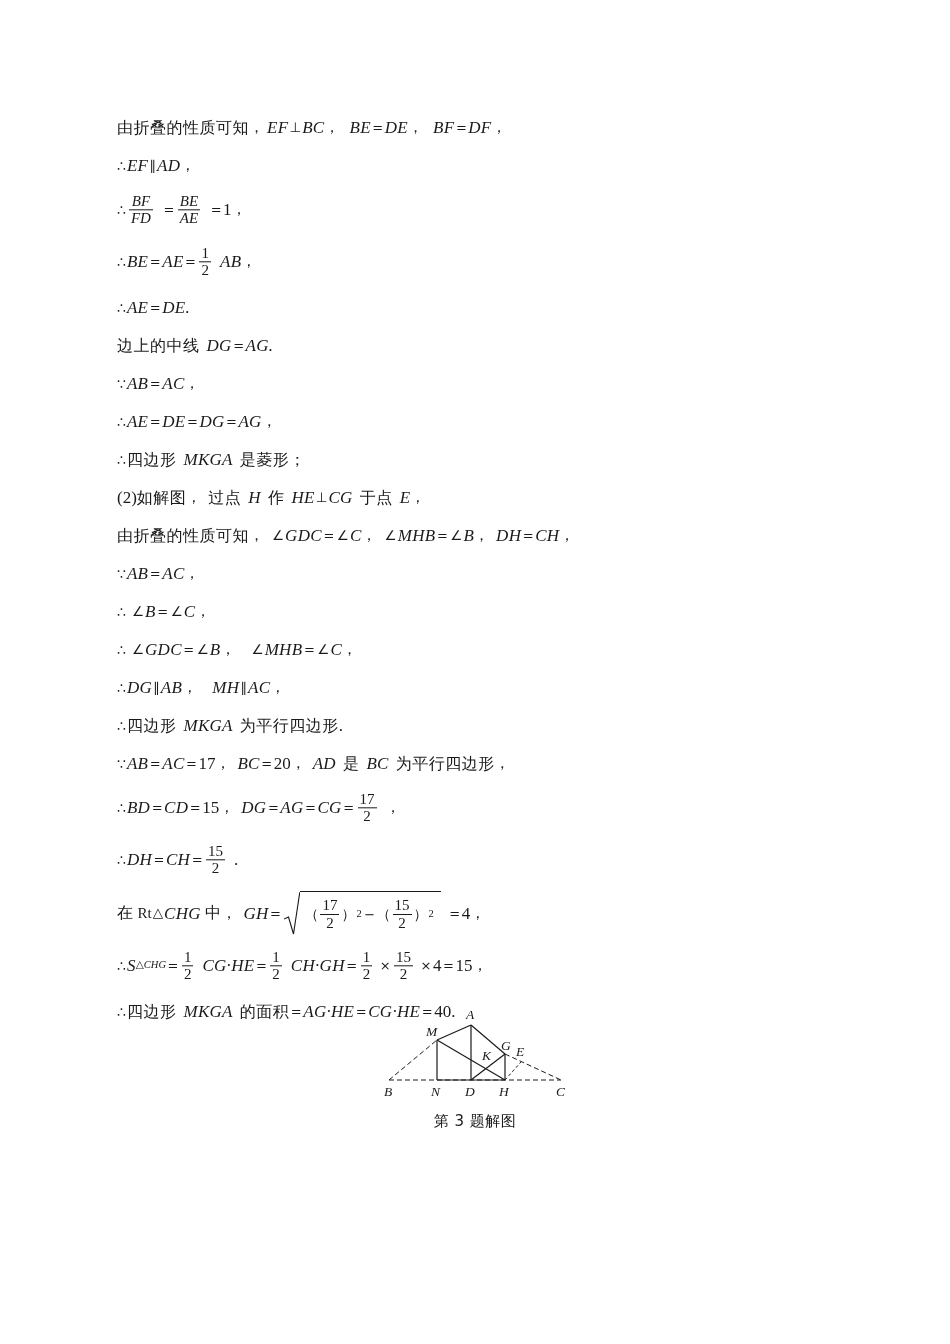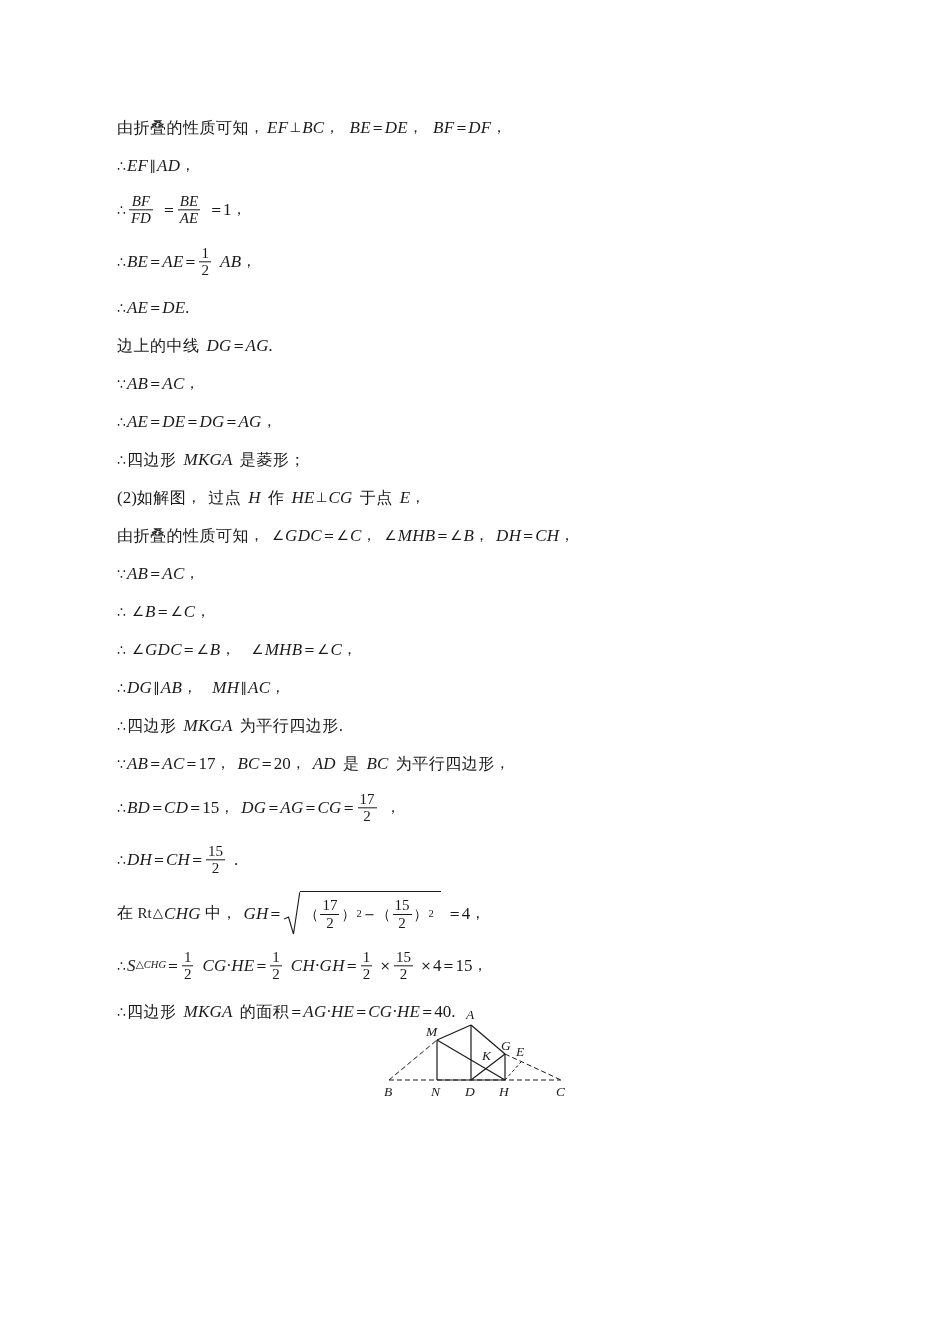--- a/index.html
+++ b/index.html
@@ -647,14 +647,15 @@
       <span class="vlabel" style="left:141px; top:36px">E</span>
       <span class="vlabel" style="left:107px; top:40px">K</span>
       <span class="vlabel" style="left:9px; top:76px">B</span>
       <span class="vlabel" style="left:56px; top:76px">N</span>
       <span class="vlabel" style="left:90px; top:76px">D</span>
       <span class="vlabel" style="left:124px; top:76px">H</span>
       <span class="vlabel" style="left:181px; top:76px">C</span>
     </div>
   </div>
 
+  <div class="fig-caption">第 3 题解图</div>
 
 </div>
 
 </body></html>

